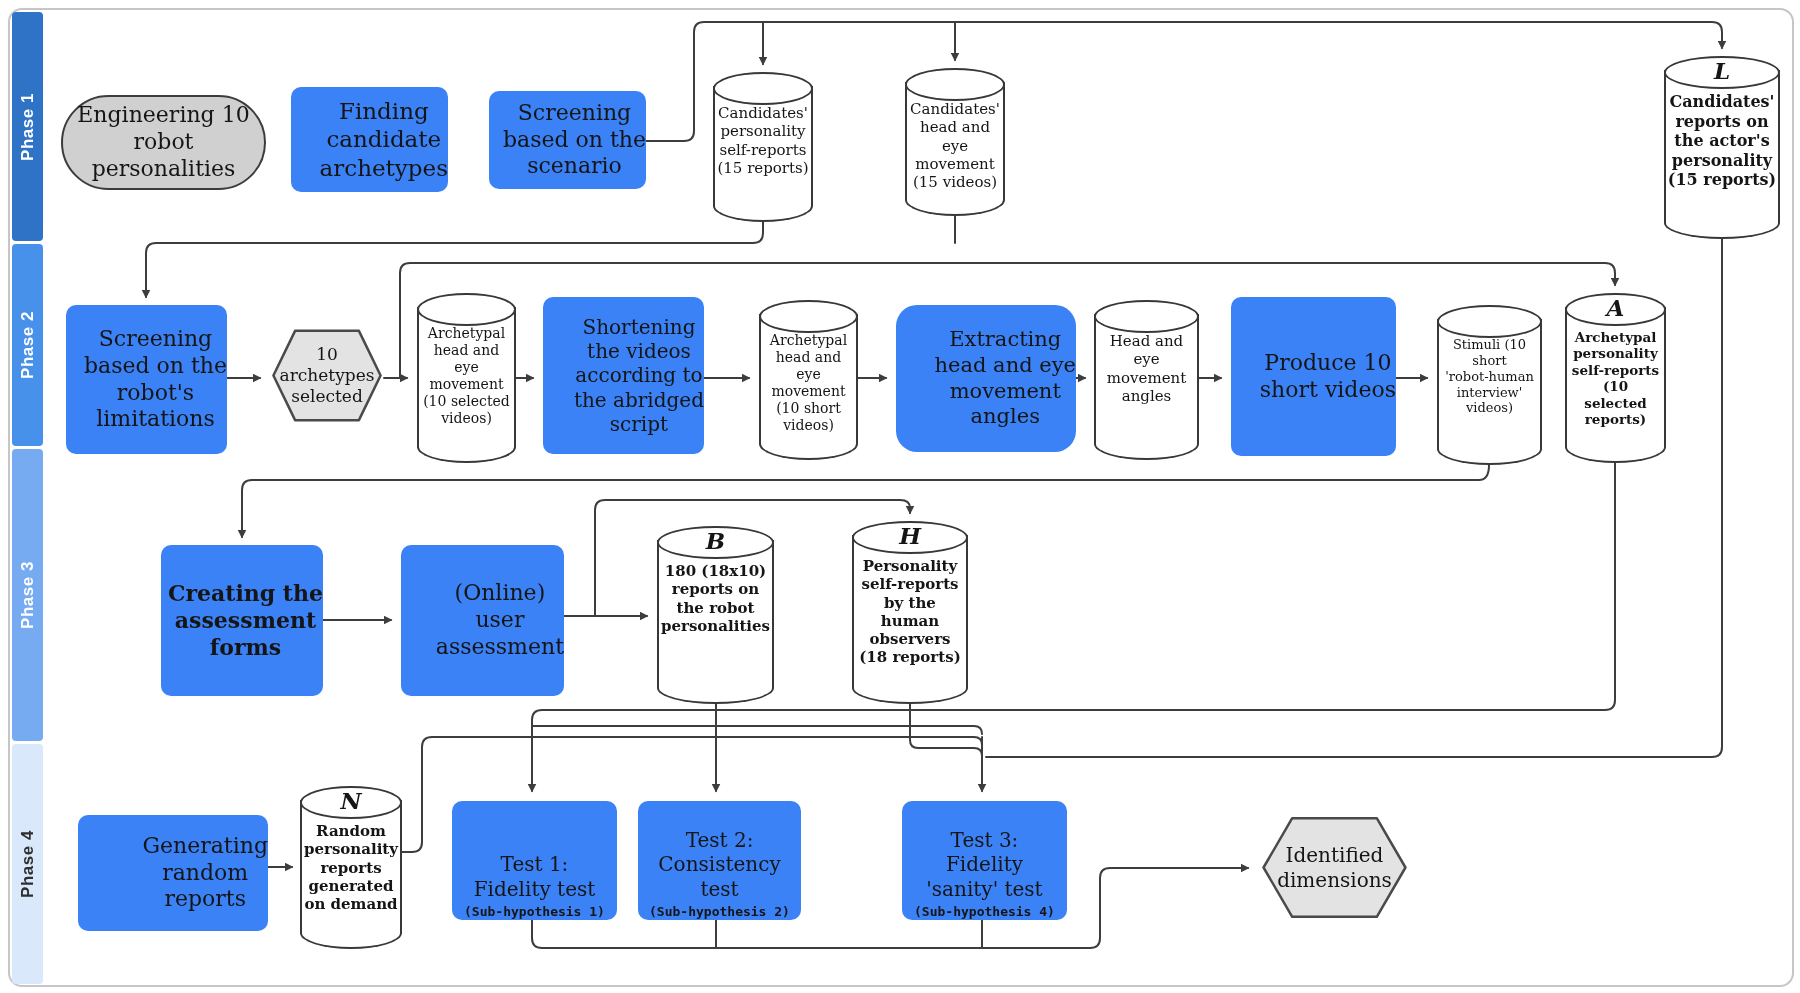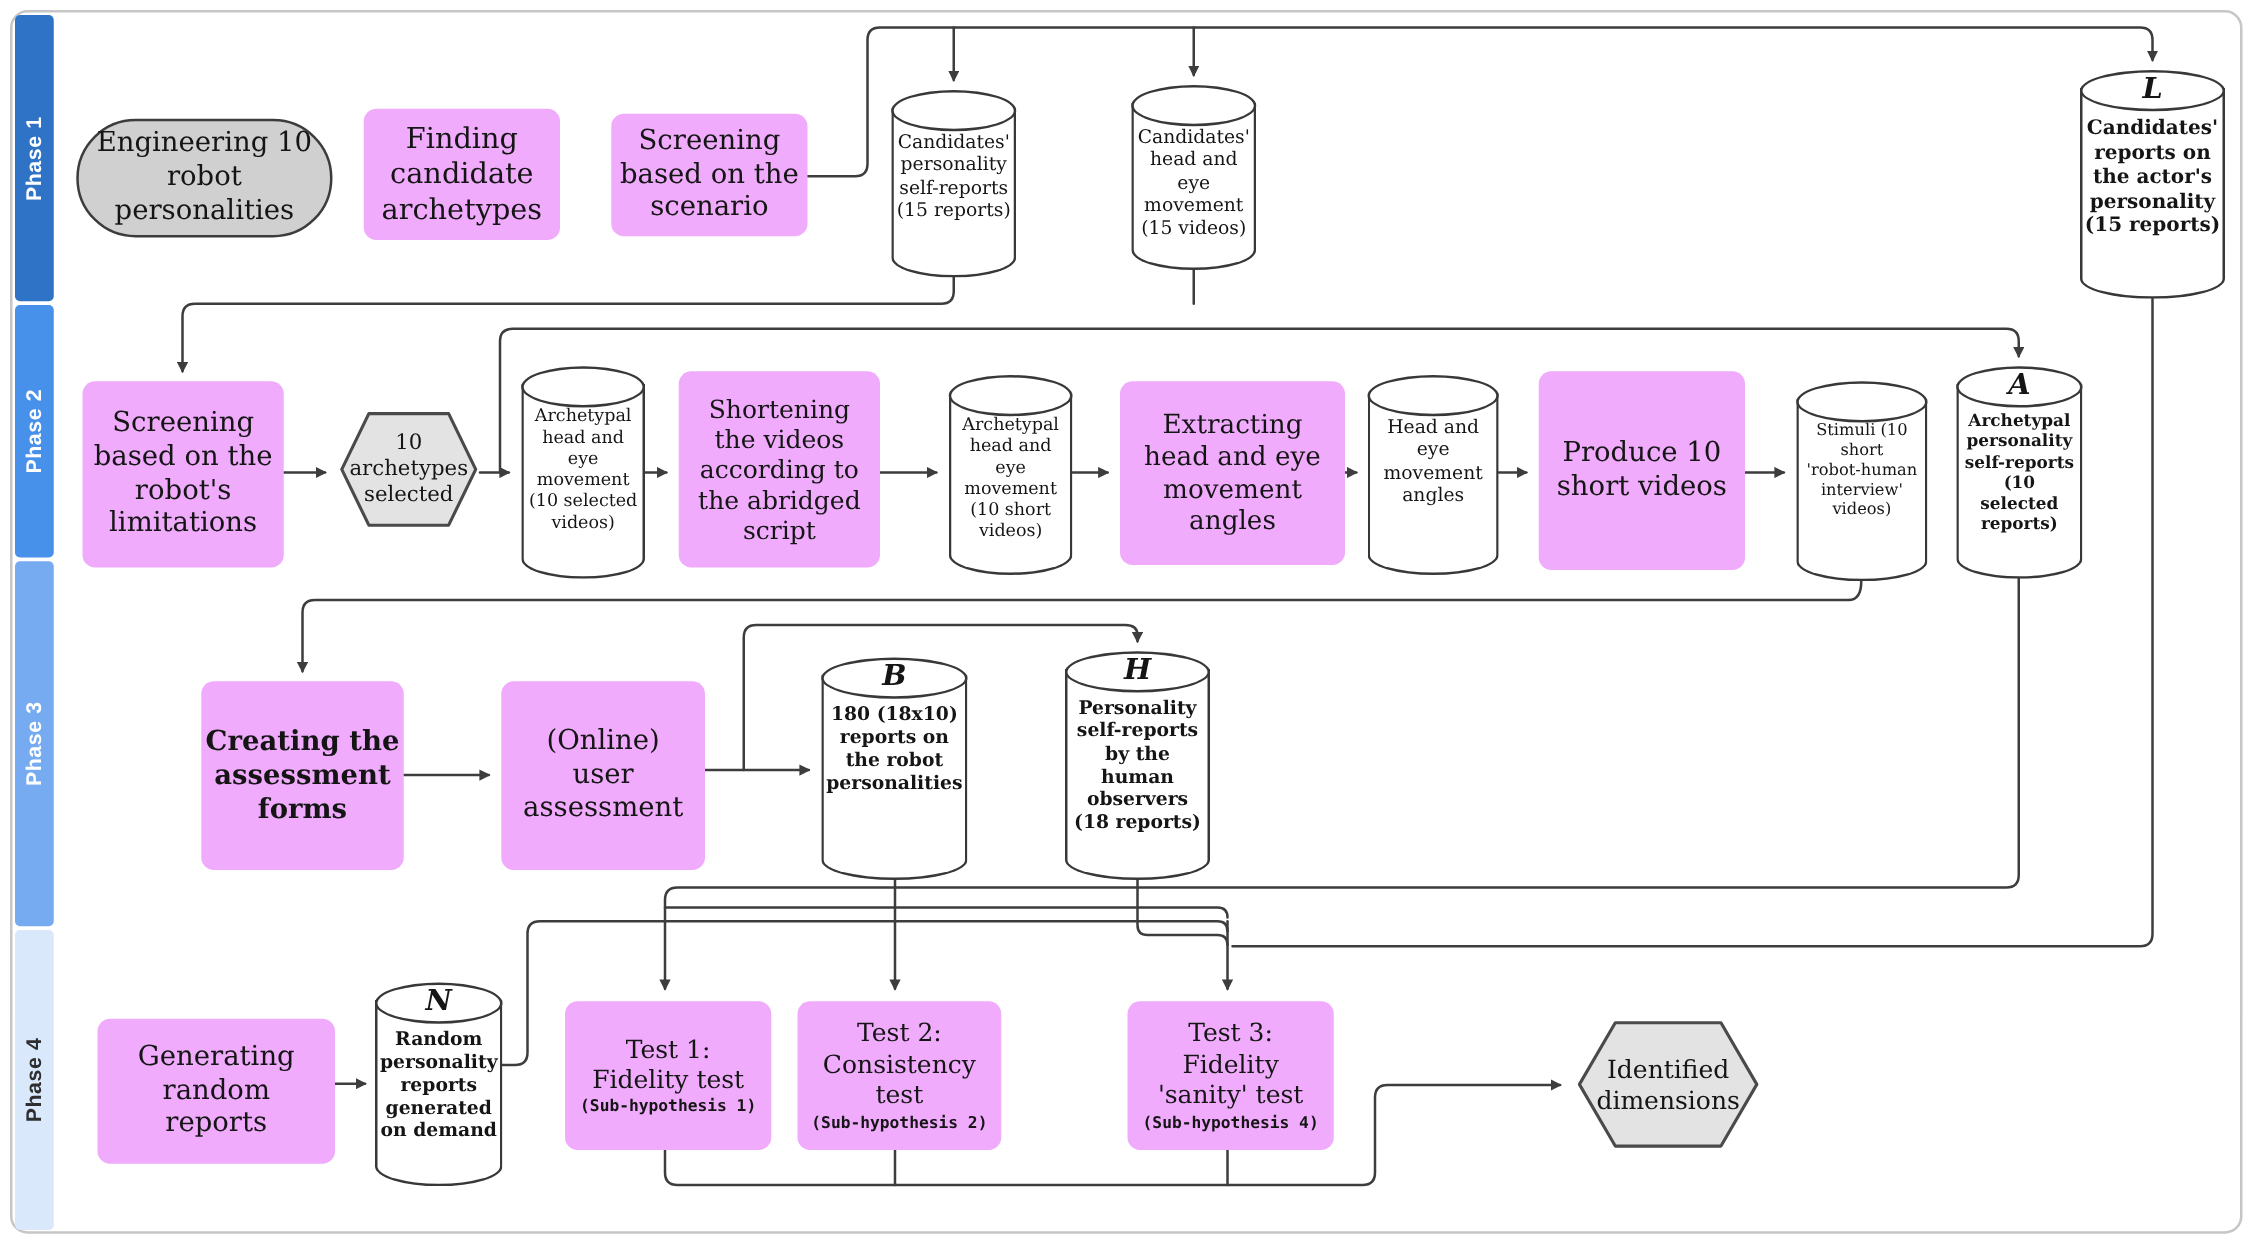--- a/index.html
+++ b/index.html
@@ -5,21 +5,21 @@
   html,body{margin:0;padding:0;background:#ffffff;}
   body{width:1800px;height:993px;position:relative;font-family:"DejaVu Serif",serif;}
   #canvas{position:absolute;left:0;top:0;width:1800px;height:993px;}
   #frame{position:absolute;left:8px;top:8px;width:1782px;height:975px;border:2px solid #c6c6c6;border-radius:14px;background:#ffffff;}
   #edges{position:absolute;left:0;top:0;width:1800px;height:993px;z-index:1;}
   .phasebar{position:absolute;left:12px;width:31px;border-radius:4px;z-index:2;display:flex;align-items:center;justify-content:center;}
   .phasebar span{transform:rotate(-90deg);white-space:nowrap;font-family:"Liberation Sans",sans-serif;font-weight:bold;font-size:17px;color:#ffffff;letter-spacing:.5px;}
   .phasebar.dark span{color:#2e2e2e;}
   .node{position:absolute;z-index:3;display:flex;align-items:center;justify-content:center;text-align:center;color:#151515;line-height:1.22;}
   .lbl{white-space:pre-line;}
-  .rectnode{background:#f0abfc;border-radius:10px;}
+  .rectnode{background:#3b82f6;border-radius:10px;justify-content:flex-end;}
   .stadium{background:#d0d0d0;border:2px solid #3c3c3c;border-radius:48px;}
   .hexnode svg{position:absolute;left:0;top:0;width:100%;height:100%;}
   .hexnode .lbl{position:relative;z-index:1;}
   .testnode{flex-direction:column;}
   .sublbl{font-family:"DejaVu Sans Mono",monospace;font-size:13px;font-weight:bold;margin-top:3px;white-space:nowrap;}
   .cyl .cyl-body{position:absolute;left:0;right:0;top:14px;bottom:0;background:#fff;border:2.5px solid #383838;border-top:none;border-radius:0 0 50% 50%/0 0 16px 16px;}
   .cyl .cyl-cap{position:absolute;left:0;right:0;top:0;height:29px;background:#fff;border:2.5px solid #383838;border-radius:50%;}
   .cyl .cyl-letter{position:absolute;top:1px;left:0;right:0;text-align:center;font-style:italic;font-weight:bold;font-size:23px;z-index:1;}
   .cyl .cyl-lbl{position:absolute;left:2px;right:2px;top:32px;white-space:pre-line;z-index:1;}
   .cyl.lettered .cyl-lbl{top:36px;}
@@ -161,21 +161,21 @@
   <div class="node cyl" style="left:759px;top:300px;width:99px;height:160px;font-size:14px;">
     <div class="cyl-body"></div>
       <div class="cyl-cap"></div>
     <span class="cyl-lbl">Archetypal
 head and
 eye
 movement
 (10 short
 videos)</span>
   </div>
-  <div class="node rectnode" style="left:896px;top:305px;width:180px;height:147px;font-size:21px;">
+  <div class="node rectnode" style="left:896px;top:305px;width:180px;height:147px;font-size:21px;border-radius:21px;">
       <span class="lbl">Extracting
 head and eye
 movement
 angles</span>
     </div>
   <div class="node cyl" style="left:1094px;top:300px;width:105px;height:160px;font-size:15px;">
     <div class="cyl-body"></div>
       <div class="cyl-cap"></div>
     <span class="cyl-lbl">Head and
 eye

